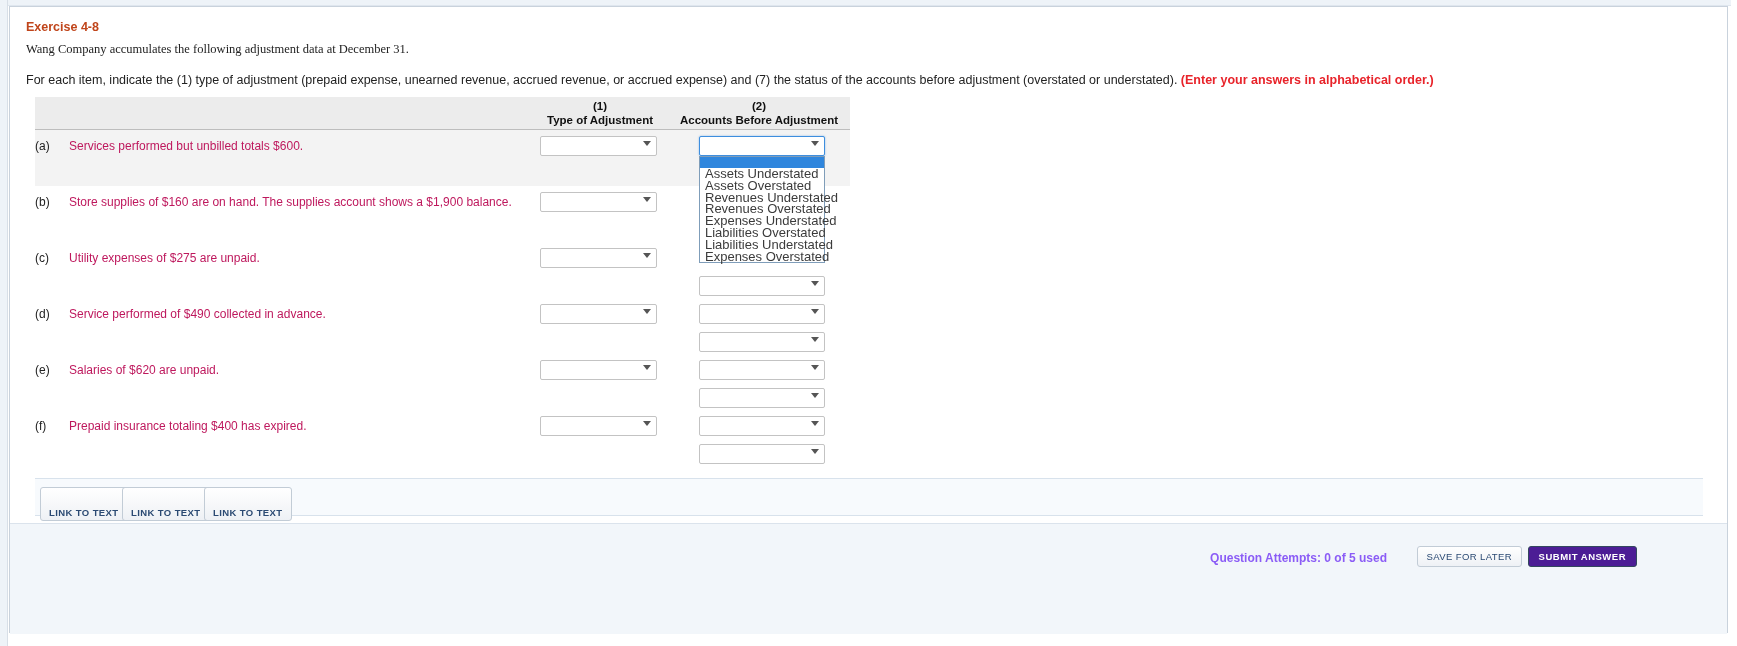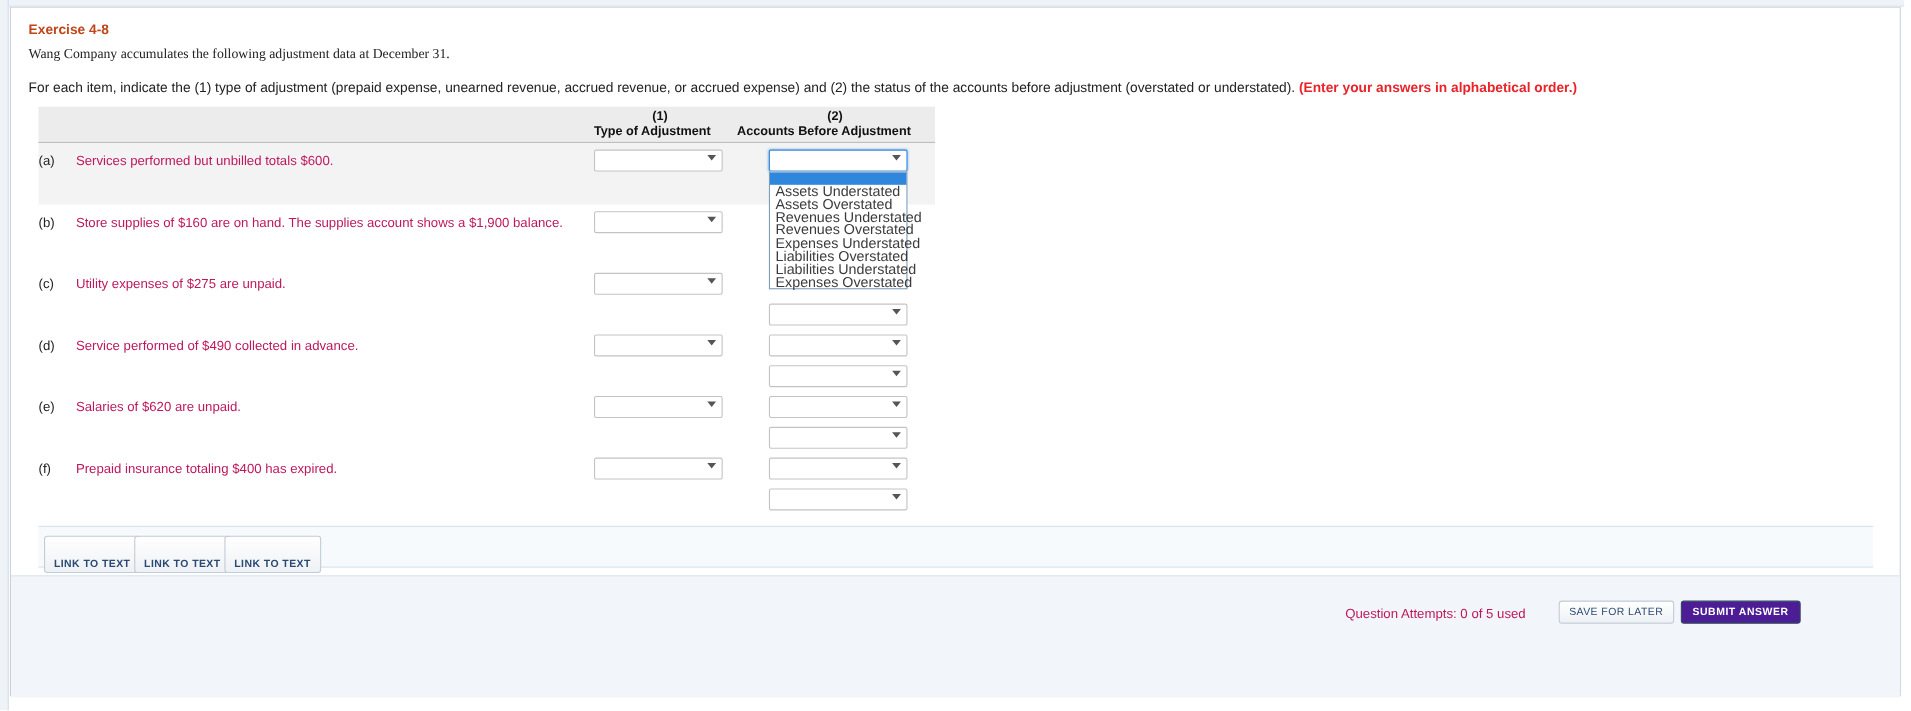--- a/index.html
+++ b/index.html
@@ -105,20 +105,21 @@
     font-weight: bold;
     color: #111111;
     text-align: center;
     line-height: 14px;
   }
   .th-lbl {
     position: absolute;
     font-size: 11.5px;
     font-weight: bold;
     color: #111111;
+    text-align: center;
     line-height: 14px;
     white-space: nowrap;
   }
   .th1-num { left: 505px; top: 2px; width: 120px; }
   .th1-lbl { left: 505px; top: 16px; width: 120px; }
   .th2-num { left: 635px; top: 2px; width: 178px; }
   .th2-lbl { left: 635px; top: 16px; width: 178px; }
 
   .row {
     position: relative;
@@ -235,22 +236,22 @@
     width: 1717px;
     height: 110px;
     background: #f2f6fa;
     border-top: 1px solid #dbe3ec;
   }
   .attempts {
     position: absolute;
     right: 340px;
     top: 27px;
     font-size: 12px;
-    font-weight: normal;
-    color: #be185d;
+    font-weight: bold;
+    color: #8b5cf6;
     white-space: nowrap;
   }
   .btn-save {
     position: absolute;
     right: 205px;
     top: 22px;
     height: 21px;
     box-sizing: border-box;
     background: linear-gradient(#ffffff, #eef1f5);
     border: 1px solid #c2ccd6;
@@ -288,21 +289,21 @@
 
   <div class="top-strip"></div>
   <div class="left-rail"></div>
   <div class="right-rail"></div>
 
   <div class="card">
 
     <div class="card-body">
       <div class="ex-title">Exercise 4-8</div>
       <div class="ex-intro">Wang Company accumulates the following adjustment data at December 31.</div>
-      <div class="ex-instr"><span>For each item, indicate the (1) type of adjustment (prepaid expense, unearned revenue, accrued revenue, or accrued expense) and (2) the status of the accounts before adjustment (overstated or understated).</span> <span class="note">(Enter your answers in alphabetical order.)</span></div>
+      <div class="ex-instr"><span>For each item, indicate the (1) type of adjustment (prepaid expense, unearned revenue, accrued revenue, or accrued expense) and (7) the status of the accounts before adjustment (overstated or understated).</span> <span class="note">(Enter your answers in alphabetical order.)</span></div>
     </div>
 
     <div class="atable">
 
       <div class="thead">
         <div class="th-num th1-num">(1)</div>
         <div class="th-lbl th1-lbl">Type of Adjustment</div>
         <div class="th-num th2-num">(2)</div>
         <div class="th-lbl th2-lbl">Accounts Before Adjustment</div>
       </div>

